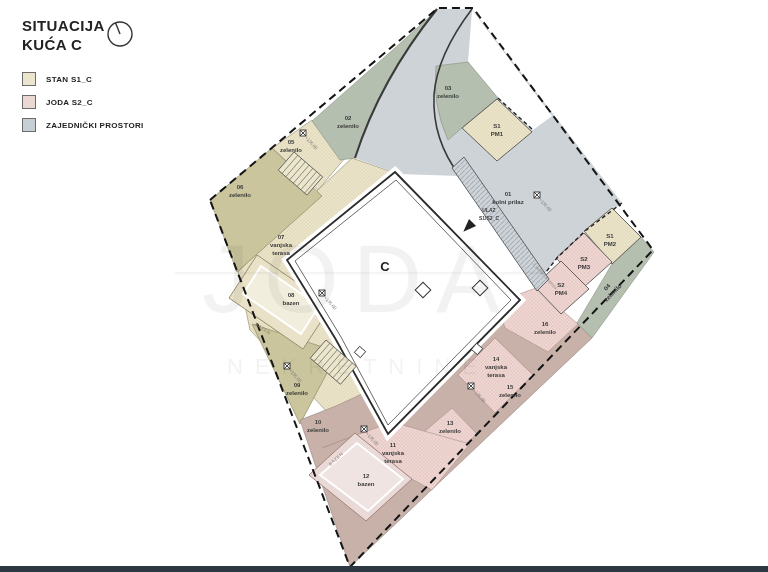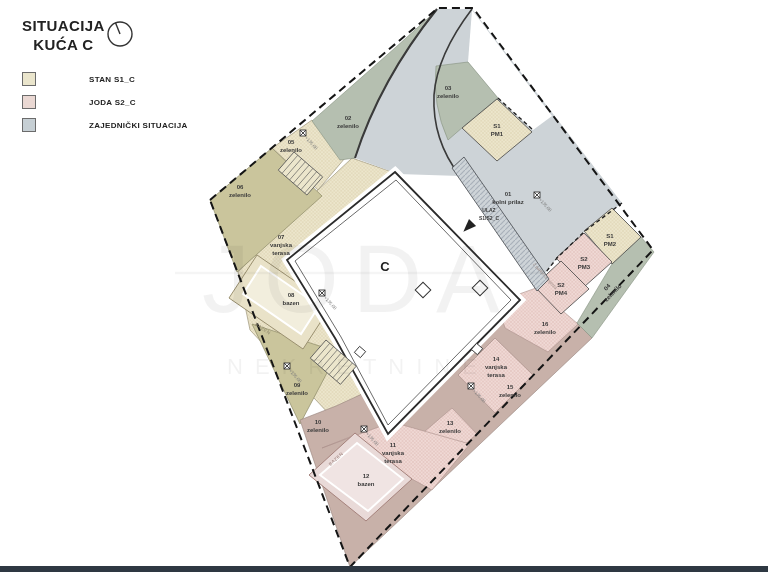--- a/index.html
+++ b/index.html
@@ -1,22 +1,22 @@
 <!DOCTYPE html>
 <html><head>
 <meta charset="utf-8">
 <style>
   html,body{margin:0;padding:0;background:#fff;}
   #stage{position:relative;width:768px;height:572px;background:#ffffff;overflow:hidden;
          font-family:"Liberation Sans",sans-serif;}
   #plan-svg{position:absolute;left:0;top:0;}
   .hdr{position:absolute;left:22px;top:16px;color:#222;}
-  .hdr .t{font-size:15px;font-weight:bold;letter-spacing:.4px;line-height:19px;white-space:pre;text-align:center;}
+  .hdr .t{font-size:15px;font-weight:bold;letter-spacing:.4px;line-height:19px;white-space:pre;}
   .legend{position:absolute;left:22px;top:72px;}
-  .lrow{display:flex;align-items:center;margin-bottom:9px;gap:43px;}
+  .lrow{display:flex;align-items:center;margin-bottom:9px;}
   .sw{width:12px;height:12px;border:1px solid #6b6b6b;margin-right:10px;}
   .sw-s1{background:#eae5cc;}
   .sw-s2{background:#ead8d3;}
   .sw-zp{background:#c6cfd4;}
   .lrow .ll{font-size:8px;font-weight:bold;color:#222;letter-spacing:.3px;}
   .north{position:absolute;left:105px;top:18px;}
   .botbar{position:absolute;left:0;top:566px;width:768px;height:6px;background:#2e3842;}
   svg text{font-family:"Liberation Sans",sans-serif;fill:#3a3a3a;}
   .zl{font-size:6px;font-weight:bold;}
   .zs{font-size:5px;font-weight:bold;}
@@ -249,18 +249,18 @@
     <div class="lrow">
       <div class="sw sw-s1"></div>
       <div class="ll">STAN S1_C</div>
     </div>
     <div class="lrow">
       <div class="sw sw-s2"></div>
       <div class="ll">JODA S2_C</div>
     </div>
     <div class="lrow">
       <div class="sw sw-zp"></div>
-      <div class="ll">ZAJEDNIČKI SITUACIJA</div>
+      <div class="ll">ZAJEDNIČKI PROSTORI</div>
     </div>
   </div>
 
   <div class="botbar"></div>
 </div>
 
 </body></html>

